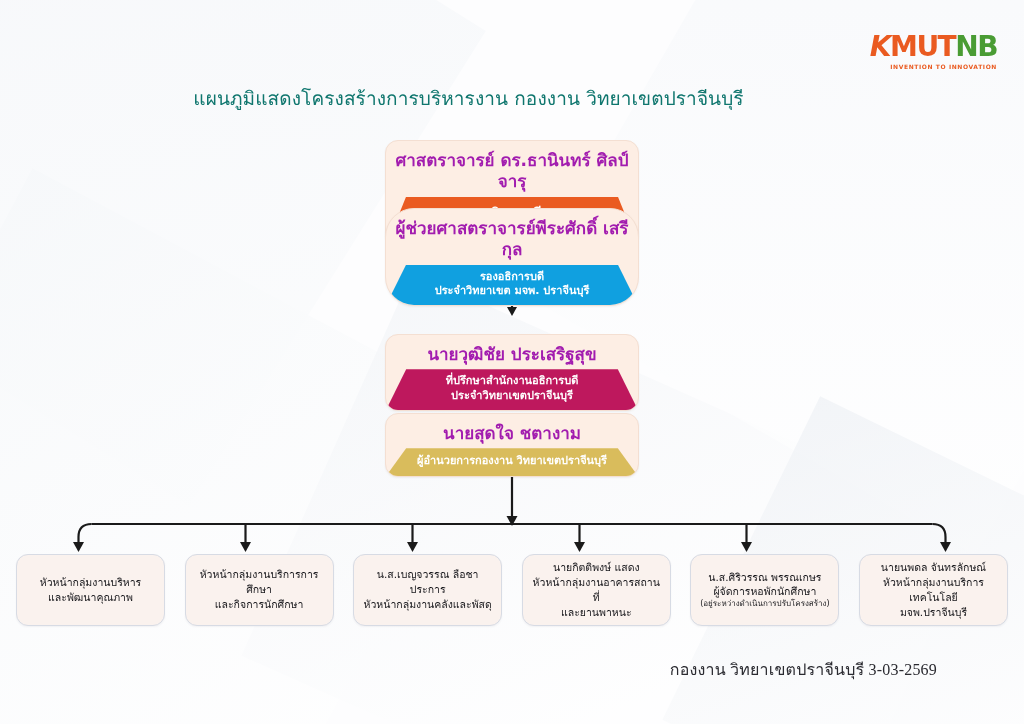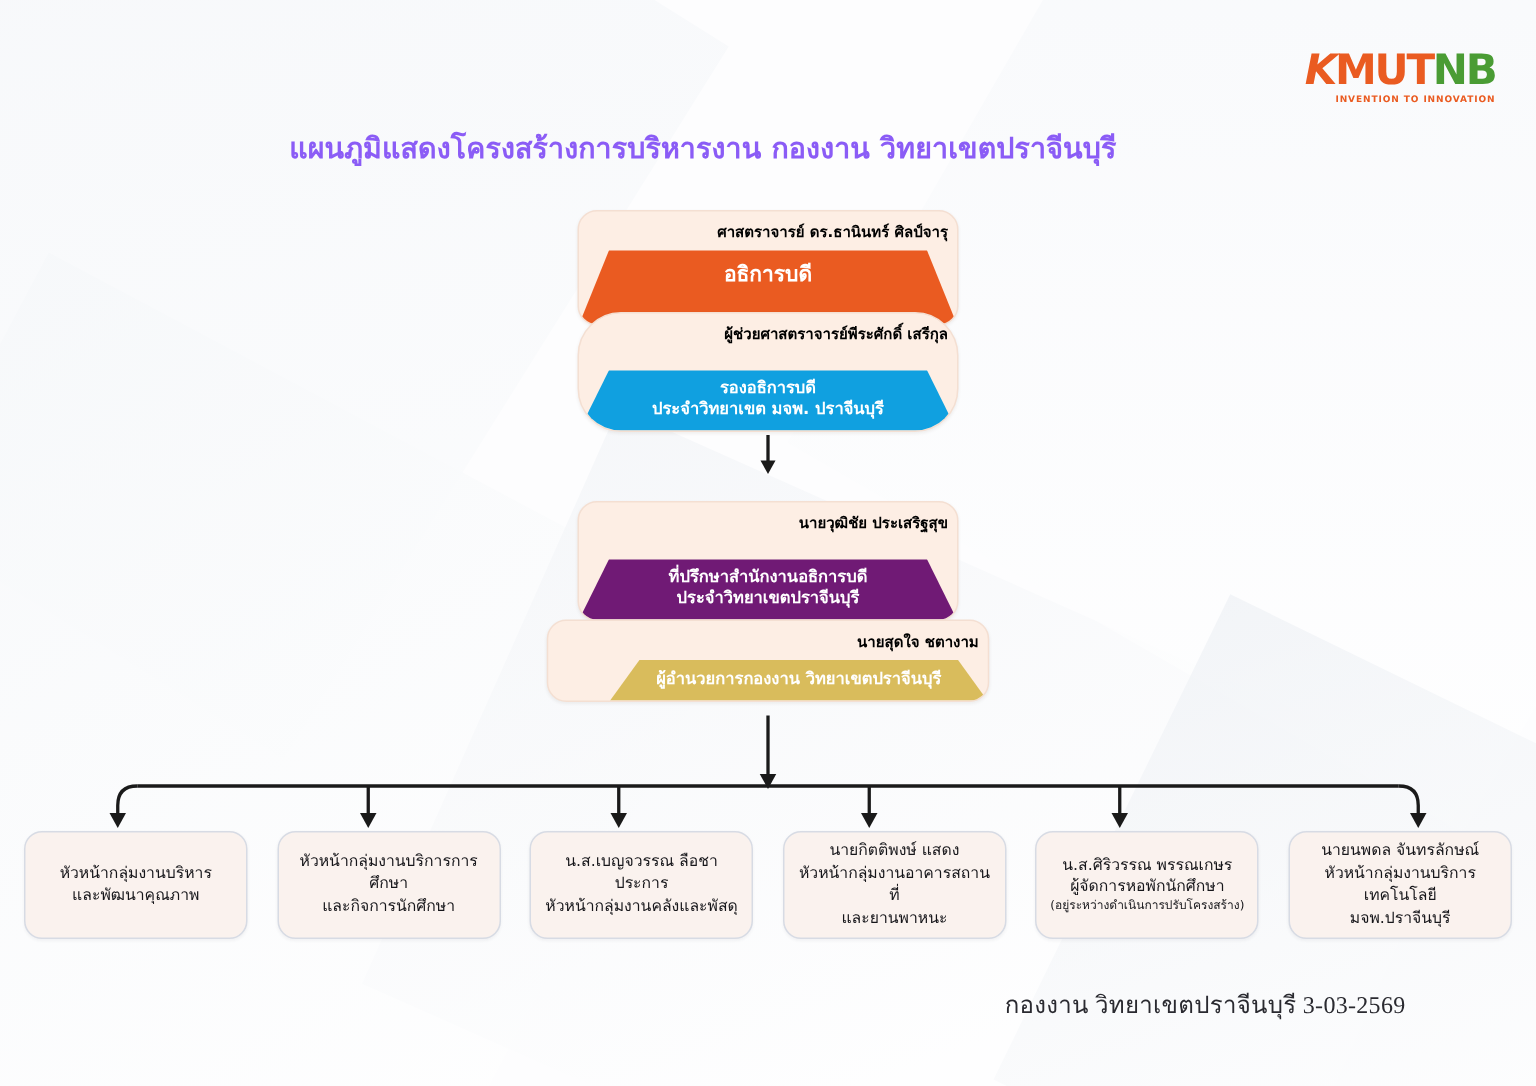--- a/index.html
+++ b/index.html
@@ -92,66 +92,66 @@
   }
 
   
   #chart-title {
     position: absolute;
     top: 83px;
     left: 0;
     width: 937px;
     text-align: center;
     font-size: 19px;
-    font-weight: bold;
-    color: #8b5cf6;
+    font-weight: normal;
+    color: #0f766e;
     letter-spacing: .1px;
   }
 
   
   .node {
     position: absolute;
     left: 50%;
     transform: translateX(-50%);
     width: 252px;
     background: #fdeee4;
     border: 1px solid #f4dfd2;
     border-radius: 13px;
     box-shadow: 0 1px 2px rgba(80, 70, 60, .07);
     overflow: hidden;
   }
   .node-name {
-    text-align: right;
+    text-align: center;
     font-weight: bold;
-    font-size: 10px;
-    color: #000000;
+    font-size: 17px;
+    color: #a21caf;
     padding: 9px 6px 4px 6px;
     line-height: 1.25;
   }
   .trapezoid {
     position: relative;
     height: 100%;
     color: #ffffff;
     font-size: 11px;
     line-height: 1.35;
     text-align: center;
     padding: 6px 4px 7px 4px;
     clip-path: polygon(8% 0%, 92% 0%, 100% 100%, 0% 100%);
     font-weight: bold;
   }
-  .trapezoid.two-line { padding: 5px 4px 6px 4px; margin-top: 12px; }
+  .trapezoid.two-line { padding: 5px 4px 6px 4px; }
   .trap-orange { background: #ea5b21; font-size: 14px; padding-top: 7px; padding-bottom: 24px; }
   .trap-blue   { background: #10a0e0; }
-  .trap-green  { background: #701a75; }
+  .trap-green  { background: #be185d; }
   .trap-gold   { background: #d9bc5c; }
 
   #node-rector    { top: 140px; }
   #node-vice      { top: 208px; border-radius: 29px; }
   #node-advisor   { top: 334px; }
-  #node-director  { top: 413px; padding-left: 41px; }
+  #node-director  { top: 413px; }
 
   
   #leaf-row {
     position: absolute;
     top: 554px;
     left: 16px;
     width: 992px;
     display: flex;
     justify-content: space-between;
   }

